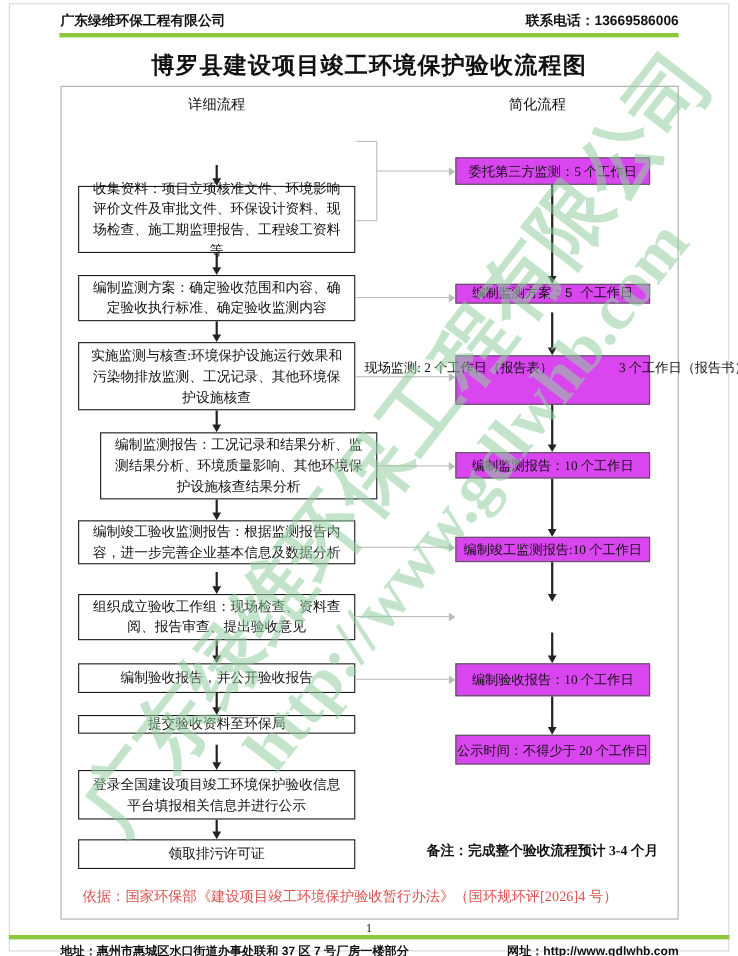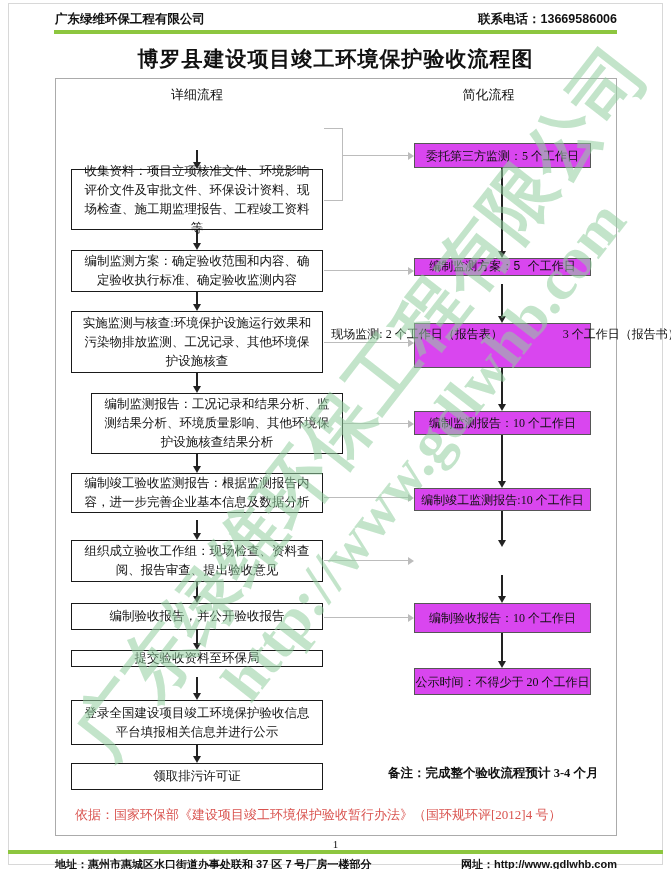--- a/index.html
+++ b/index.html
@@ -185,21 +185,21 @@
   <div class="br-v"></div>
   <div class="ah head br-a"></div>
   <div class="ah head ha2"></div>
   <div class="ah head ha3"></div>
   <div class="ah head ha4"></div>
   <div class="ah head ha5"></div>
   <div class="ah head ha6"></div>
   <div class="ah head ha7"></div>
 
   <div class="note">备注：完成整个验收流程预计 3-4 个月</div>
-  <div class="basis">依据：国家环保部《建设项目竣工环境保护验收暂行办法》（国环规环评[2012]4 号）</div>
+  <div class="basis">依据：国家环保部《建设项目竣工环境保护验收暂行办法》（国环规环评[2026]4 号）</div>
 
   <div class="pageno">1</div>
   <div class="ftr-rule"></div>
   <div class="ftr-address">地址：惠州市惠城区水口街道办事处联和 37 区 7 号厂房一楼部分</div>
   <div class="ftr-site">网址：http://www.gdlwhb.com</div>
 
   <div class="watermark">
     <div class="wm1">广东绿维环保工程有限公司</div>
     <div class="wm2">http://www.gdlwhb.com</div>
   </div>

